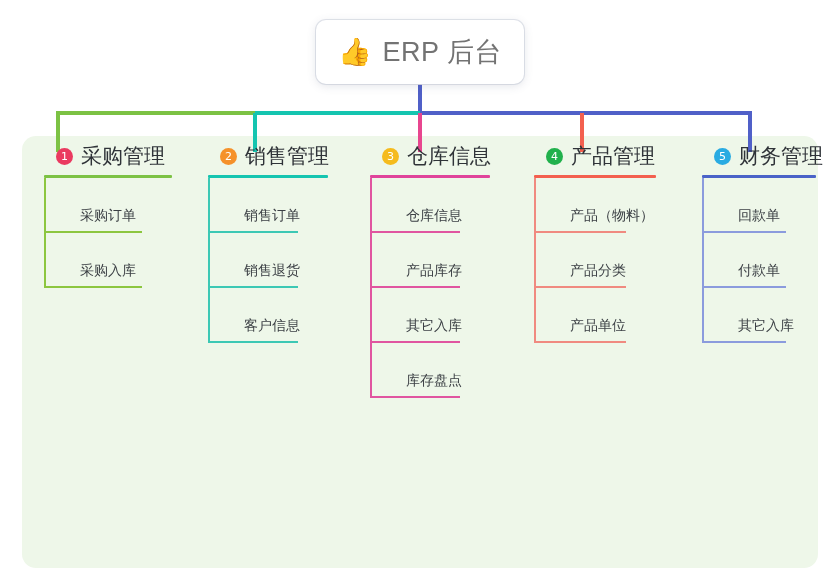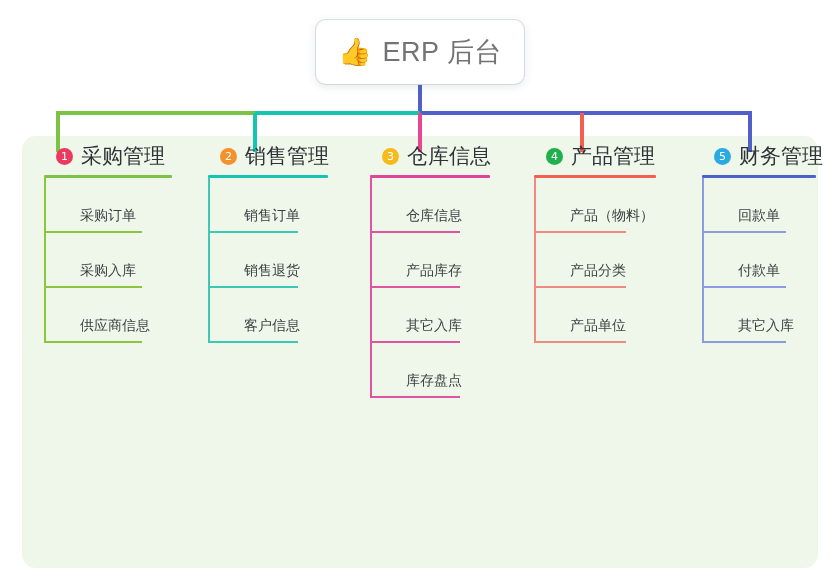--- a/index.html
+++ b/index.html
@@ -169,24 +169,20 @@
         <div class="items">
           <div class="spine" style="background: rgb(140, 198, 63);"></div>
           <div class="item">
             <span class="item-label">采购订单</span>
             <div class="item-rule" style="background: rgb(140, 198, 63); width: 98px;"></div>
           </div>
           <div class="item">
             <span class="item-label">采购入库</span>
             <div class="item-rule" style="background: rgb(140, 198, 63); width: 98px;"></div>
           </div>
-          <div class="item">
-            <span class="item-label">供应商信息</span>
-            <div class="item-rule" style="background: rgb(140, 198, 63); width: 98px;"></div>
-          </div>
         </div>
       </div>
       <div class="column" style="left: 198px;">
         <div class="col-head">
           <span class="badge" style="background: rgb(245, 145, 42);">2</span>
           <span class="col-title">销售管理</span>
         </div>
         <div class="col-rule" style="background: rgb(21, 197, 176); width: 120px; margin-left: 10px;"></div>
         <div class="items">
           <div class="spine" style="background: rgb(60, 200, 180);"></div>

